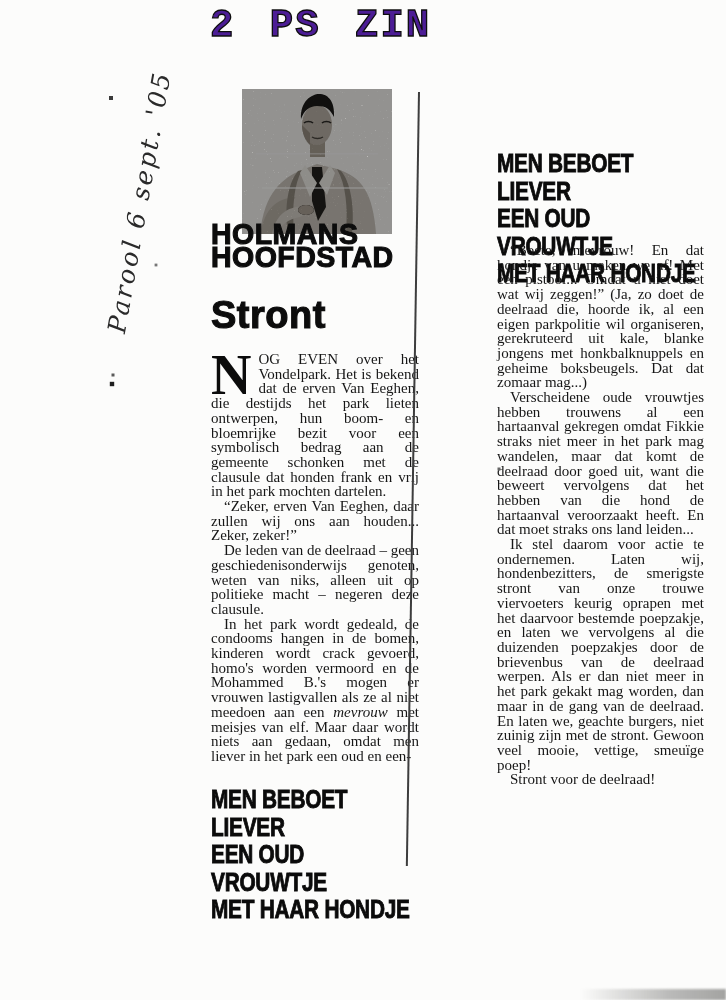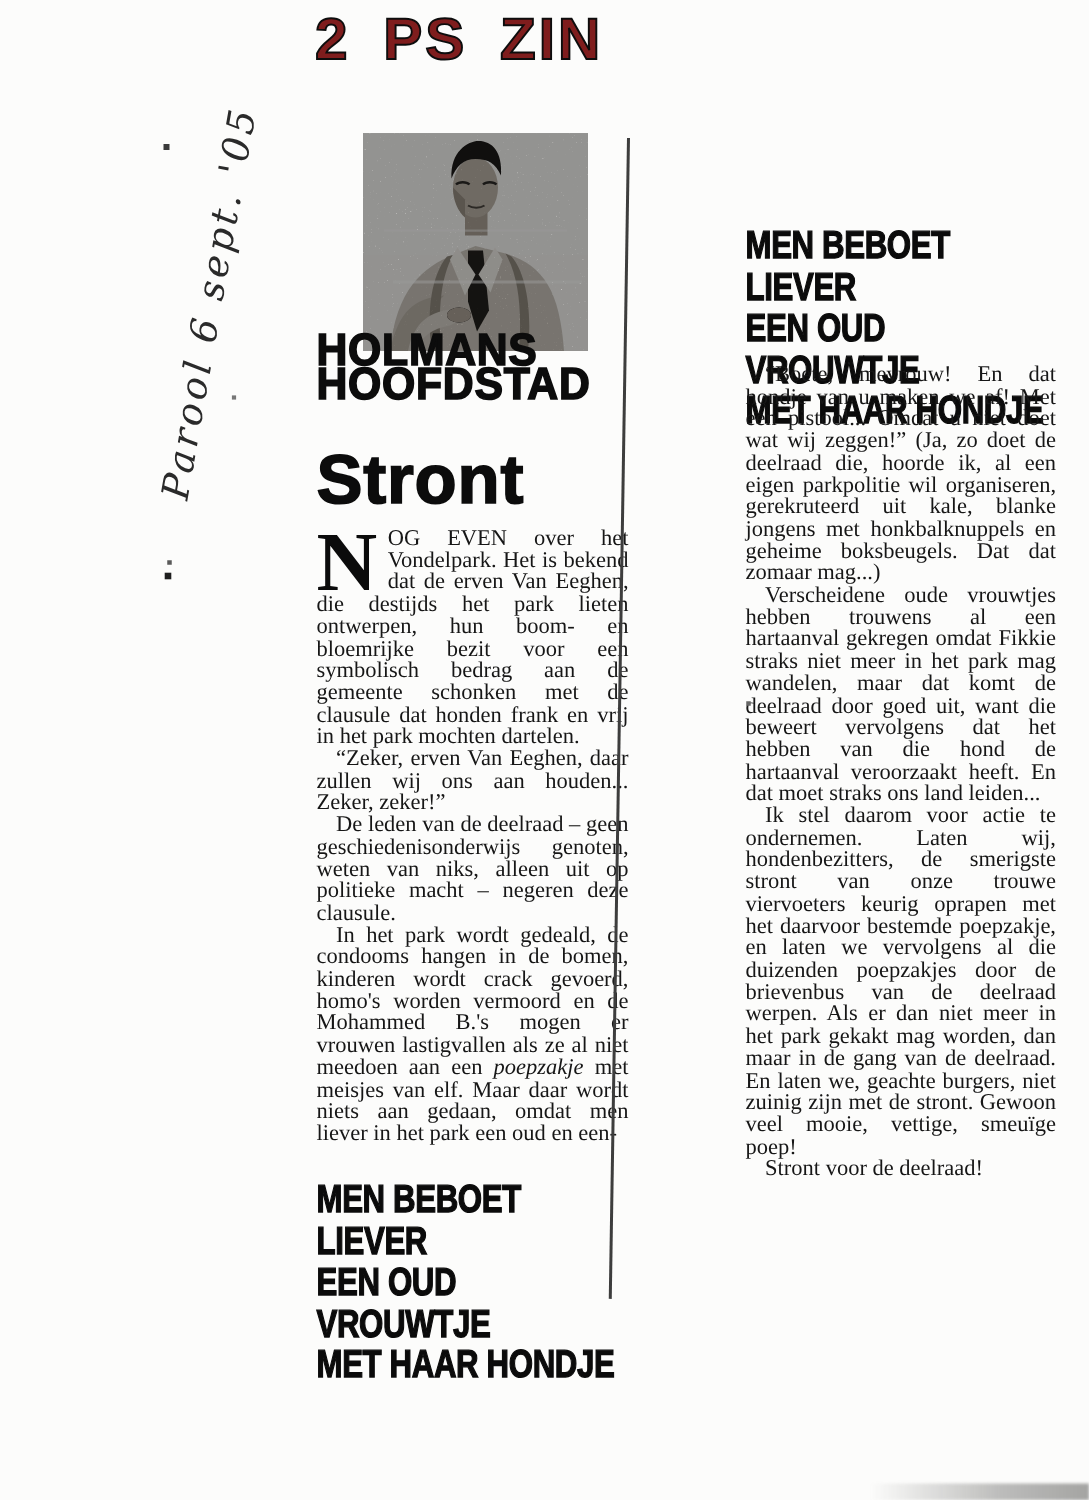--- a/index.html
+++ b/index.html
@@ -3,42 +3,42 @@
 <meta charset="utf-8">
 <style>
   html,body{margin:0;padding:0;background:#e8e8e6;}
   .page{
     position:relative;width:726px;height:1000px;margin:0 auto;
     background:#fcfcfb;overflow:hidden;color:#141414;
     font-family:"Liberation Serif",serif;
   }
   .kicker{
     position:absolute;left:210px;top:7px;
-    font-family:Liberation Sans, sans-serif;font-weight:900;font-size:39px;line-height:1;
-    letter-spacing:2px;word-spacing:9px;color:#7f1d1d;
+    font-family:Liberation Mono, monospace;font-weight:900;font-size:39px;line-height:1;
+    letter-spacing:2px;word-spacing:9px;color:#4c1d95;
     -webkit-text-stroke:1.3px #0d0d0d;
   }
   .handwriting{
     position:absolute;left:-20px;top:180px;width:320px;height:44px;
     transform:rotate(-80deg);transform-origin:center;
     font-family:"DejaVu Serif",serif;font-style:italic;font-size:25px;line-height:44px;
     letter-spacing:2.5px;color:#2a2a2a;text-align:center;
   }
   .photo{position:absolute;left:242px;top:88px;width:150px;height:147px;}
   .photo svg{display:block;width:100%;height:100%;}
   .logo{
     position:absolute;left:211px;top:223px;width:230px;
     font-family:"Liberation Sans",sans-serif;font-weight:900;font-size:30px;line-height:22.5px;
     letter-spacing:0.5px;color:#0c0c0c;white-space:pre-line;
     transform:scaleX(0.95);transform-origin:left top;
     -webkit-text-stroke:1.1px #0c0c0c;
   }
   .stront-title{
     position:absolute;left:211px;top:296px;margin:0;
-    font-family:"Liberation Sans",sans-serif;font-weight:900;font-size:46px;line-height:1;
+    font-family:"Liberation Sans",sans-serif;font-weight:900;font-size:38px;line-height:1;
     letter-spacing:0.5px;color:#0c0c0c;-webkit-text-stroke:1.1px #0c0c0c;
   }
   .body{position:absolute;font-size:15px;line-height:14.7px;text-align:justify;color:#161616;}
   .body-left{left:211px;top:352px;width:208px;}
   .body-right{left:497px;top:243px;width:207px;}
   .body p{margin:0;text-indent:13px;}
   .body p.first{text-indent:0;}
   .dropcap{
     float:left;font-family:"Liberation Serif",serif;font-weight:900;
     font-size:56px;line-height:41px;padding:3px 7px 0 0;color:#0b0b0b;
@@ -114,21 +114,21 @@
 
   <div class="logo">HOLMANS
 HOOFDSTAD</div>
 
   <h1 class="stront-title">Stront</h1>
 
   <div class="body body-left">
     <p class="first"><span class="dropcap">N</span><span>OG EVEN over het Vondelpark. Het is bekend dat de erven Van Eeghen, die destijds het park lieten ontwerpen, hun boom- en bloemrijke bezit voor een symbolisch bedrag aan de gemeente schonken met de clausule dat honden frank en vrij in het park mochten dartelen.</span></p>
     <p>“Zeker, erven Van Eeghen, daar zullen wij ons aan houden... Zeker, zeker!”</p>
     <p>De leden van de deelraad – geen geschiedenisonderwijs genoten, weten van niks, alleen uit op politieke macht – negeren deze clausule.</p>
-    <p><span>In het park wordt gedeald, de condooms hangen in de bomen, kinderen wordt crack gevoerd, homo's worden vermoord en de Mohammed B.'s mogen er vrouwen lastigvallen als ze al niet meedoen aan een </span><em>poepzakje</em><span> met meisjes van elf. Maar daar wordt niets aan gedaan, omdat men liever in het park een oud en een-</span></p>
+    <p><span>In het park wordt gedeald, de condooms hangen in de bomen, kinderen wordt crack gevoerd, homo's worden vermoord en de Mohammed B.'s mogen er vrouwen lastigvallen als ze al niet meedoen aan een </span><em>mevrouw</em><span> met meisjes van elf. Maar daar wordt niets aan gedaan, omdat men liever in het park een oud en een-</span></p>
   </div>
 
   <div class="headline subhead-left">MEN BEBOET LIEVER
 EEN OUD VROUWTJE
 MET HAAR HONDJE</div>
 
   <div class="divider"></div>
 
   <div class="headline headline-right">MEN BEBOET LIEVER
 EEN OUD VROUWTJE

